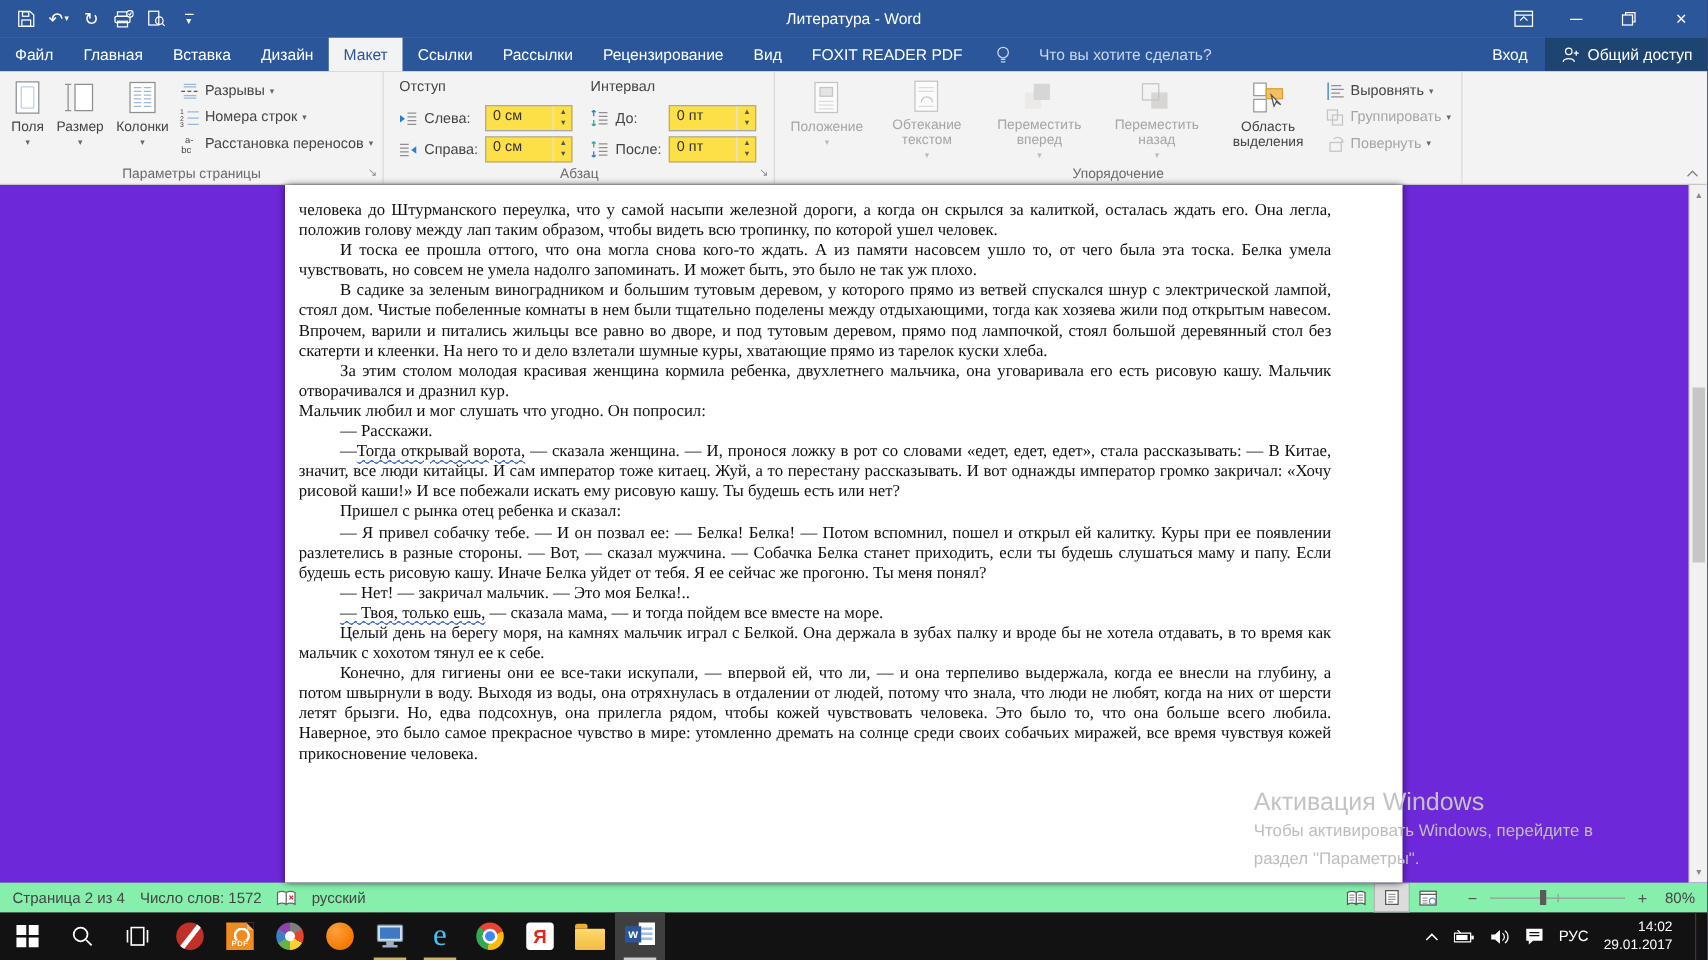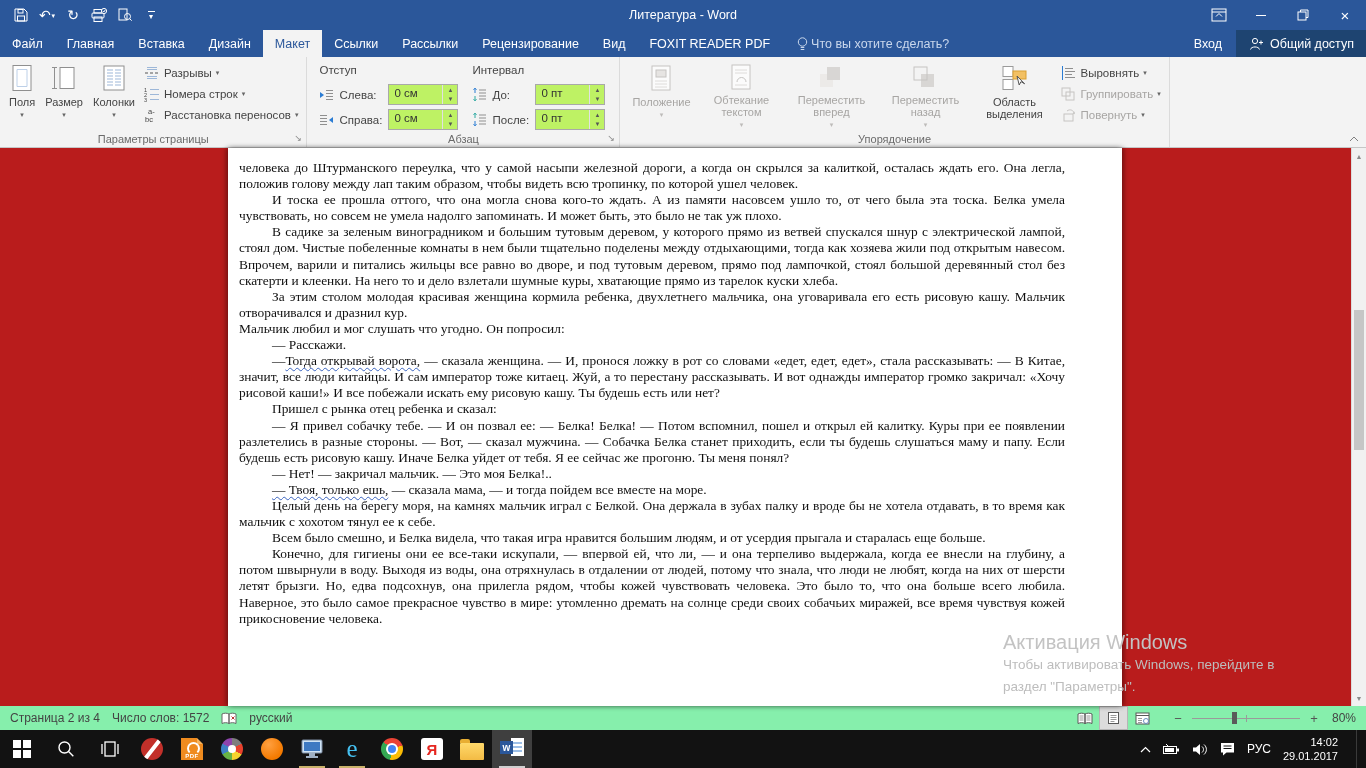--- a/index.html
+++ b/index.html
@@ -16,21 +16,21 @@
   .qat-custom .bar{width:7px;height:1px;background:#fff;margin-bottom:2px;}
   .wtitle{position:absolute;left:0;right:0;text-align:center;font-size:12.5px;color:#fff;}
   .winctl{margin-left:auto;display:flex;height:30px;z-index:2;}
   .wbtn{width:42px;height:30px;display:flex;align-items:center;justify-content:center;font-size:15px;color:#fff;}
   .minbar{width:10px;height:1px;background:#fff;display:block;}
 
   
   .tabrow{height:27px;background:#2b579a;display:flex;align-items:stretch;color:#fff;font-size:12.5px;}
   .tab{padding:0 12px;display:flex;align-items:center;white-space:nowrap;}
   .tab.active{background:#f3f3f3;color:#2b579a;}
-  .tellme{display:flex;align-items:center;gap:2px;color:#c9d7ec;padding:0 14px;white-space:nowrap;justify-content:flex-end;}
+  .tellme{display:flex;align-items:center;gap:22px;color:#c9d7ec;padding:0 14px;white-space:nowrap;justify-content:flex-end;}
   .tabspacer{flex:1;}
   .signin{display:flex;align-items:center;padding:0 14px;white-space:nowrap;}
   .share{background:#1e4471;display:flex;align-items:center;gap:6px;padding:0 12px;white-space:nowrap;}
 
   
   .ribbon{height:91px;background:#f3f3f3;border-bottom:1px solid #c6c6c6;display:flex;position:relative;box-sizing:border-box;color:#444;}
   .rgroup{position:relative;display:flex;box-sizing:border-box;border-right:1px solid #dbdbdb;padding:3px 4px 16px 4px;}
   .glabel{position:absolute;left:0;right:0;bottom:2px;text-align:center;font-size:11px;color:#6a6a6a;white-space:nowrap;}
   .launcher{position:absolute;right:2px;bottom:2px;width:13px;height:13px;color:#8a8a8a;font-size:9px;line-height:13px;text-align:center;border-left:1px solid transparent;}
   .bigbtn{display:flex;flex-direction:column;align-items:center;justify-content:flex-start;padding:3px 5px 0 5px;font-size:11px;line-height:12px;text-align:center;color:#444;}
@@ -42,28 +42,28 @@
   .smallbtn{display:flex;align-items:center;gap:4px;font-size:11.5px;color:#444;white-space:nowrap;}
   .smallbtn .car{font-size:7px;color:#666;}
   .smallbtn.disabled{color:#a7a5a3;}
 
   .pcolwrap{display:flex;padding:2px 2px 0 2px;}
   .pcol{display:flex;flex-direction:column;padding:0 8px 0 6px;}
   .pcol .phead{font-size:11.5px;color:#444;margin:2px 0 4px 0;}
   .prow{display:flex;align-items:center;gap:5px;margin-top:4px;font-size:11.5px;color:#444;white-space:nowrap;}
   .prow .plab{min-width:44px;}
   .pcol.c2 .plab{min-width:38px;}
-  .spinbox{display:flex;width:70px;height:21px;border:1px solid #a9a9a9;background:#bef264;box-sizing:border-box;}
+  .spinbox{display:flex;width:70px;height:21px;border:1px solid #a9a9a9;background:#fde047;box-sizing:border-box;}
   .spinval{flex:1;padding:2px 0 0 5px;font-size:11.5px;color:#333;}
   .spinarr{width:14px;border-left:1px solid #e1e1e1;display:flex;flex-direction:column;}
   .spinarr span{flex:1;font-size:6px;line-height:6px;display:flex;align-items:center;justify-content:center;color:#555;}
   .ribcollapse{position:absolute;right:7px;bottom:5px;color:#808080;}
 
   
-  .docarea{height:558px;position:relative;background:#b91c1c;}
+  .docarea{height:558px;position:relative;background:#6d28d9;}
   .page{position:absolute;left:228px;top:0;width:894px;height:558px;background:#fff;box-shadow:2px 0 5px rgba(0,0,0,.35),-2px 0 5px rgba(0,0,0,.35);}
   .doctext{position:absolute;left:11px;top:12px;width:826px;font-family:"Liberation Serif",serif;font-size:13.4px;line-height:16.1px;color:#101010;text-align:justify;}
   .doctext p{margin:0;}
   .doctext p.ind{text-indent:33px;}
   .wavy{text-decoration:underline;text-decoration-style:wavy;text-decoration-color:#3a64c0;text-decoration-thickness:1px;text-underline-offset:2px;}
   .watermark{position:absolute;left:1003px;top:482px;pointer-events:none;color:#bdbdbd;}
   .wm-title{font-size:20px;line-height:24px;color:#c3c3c3;}
   .wm-line{font-size:13.5px;line-height:22px;color:#bdbdbd;}
   .vscroll{position:absolute;right:0;top:0;width:15px;height:558px;background:#f1f1f1;border-left:1px solid #dcdcdc;box-sizing:border-box;}
   .vs-up{position:absolute;top:1px;left:0;right:0;height:14px;display:flex;align-items:center;justify-content:center;color:#8a8a8a;font-size:7px;}
@@ -468,21 +468,20 @@
           <p class="ind"><span>В садике за зеленым виноградником и большим тутовым деревом, у которого прямо из ветвей спускался шнур с электрической лампой, стоял дом. Чистые побеленные комнаты в нем были тщательно поделены между отдыхающими, тогда как хозяева жили под открытым навесом. Впрочем, варили и питались жильцы все равно во дворе, и под тутовым деревом, прямо под лампочкой, стоял большой деревянный стол без скатерти и клеенки. На него то и дело взлетали шумные куры, хватающие прямо из тарелок куски хлеба.</span></p>
           <p class="ind"><span>За этим столом молодая красивая женщина кормила ребенка, двухлетнего мальчика, она уговаривала его есть рисовую кашу. Мальчик отворачивался и дразнил кур.</span></p>
           <p class=""><span>Мальчик любил и мог слушать что угодно. Он попросил:</span></p>
           <p class="ind"><span>— Расскажи.</span></p>
           <p class="ind"><span>—</span><span class="wavy">Тогда открывай ворота,</span><span> — сказала женщина. — И, пронося ложку в рот со словами «едет, едет, едет», стала рассказывать: — В Китае, значит, все люди китайцы. И сам император тоже китаец. Жуй, а то перестану рассказывать. И вот однажды император громко закричал: «Хочу рисовой каши!» И все побежали искать ему рисовую кашу. Ты будешь есть или нет?</span></p>
           <p class="ind"><span>Пришел с рынка отец ребенка и сказал:</span></p>
           <p class="ind"><span>— Я привел собачку тебе. — И он позвал ее: — Белка! Белка! — Потом вспомнил, пошел и открыл ей калитку. Куры при ее появлении разлетелись в разные стороны. — Вот, — сказал мужчина. — Собачка Белка станет приходить, если ты будешь слушаться маму и папу. Если будешь есть рисовую кашу. Иначе Белка уйдет от тебя. Я ее сейчас же прогоню. Ты меня понял?</span></p>
           <p class="ind"><span>— Нет! — закричал мальчик. — Это моя Белка!..</span></p>
           <p class="ind"><span class="wavy">— Твоя, только ешь,</span><span> — сказала мама, — и тогда пойдем все вместе на море.</span></p>
           <p class="ind"><span>Целый день на берегу моря, на камнях мальчик играл с Белкой. Она держала в зубах палку и вроде бы не хотела отдавать, в то время как мальчик с хохотом тянул ее к себе.</span></p>
-          <p class="ind"><span>Всем было смешно, и Белка видела, что такая игра нравится большим людям, и от усердия прыгала и старалась еще больше.</span></p>
           <p class="ind"><span>Конечно, для гигиены они ее все-таки искупали, — впервой ей, что ли, — и она терпеливо выдержала, когда ее внесли на глубину, а потом швырнули в воду. Выходя из воды, она отряхнулась в отдалении от людей, потому что знала, что люди не любят, когда на них от шерсти летят брызги. Но, едва подсохнув, она прилегла рядом, чтобы кожей чувствовать человека. Это было то, что она больше всего любила. Наверное, это было самое прекрасное чувство в мире: утомленно дремать на солнце среди своих собачьих миражей, все время чувствуя кожей прикосновение человека.</span></p>
         </div>
     </div>
     <div class="watermark">
       <div class="wm-title">Активация Windows</div>
       <div class="wm-line">Чтобы активировать Windows, перейдите в</div>
       <div class="wm-line">раздел "Параметры".</div>
     </div>
     <div class="vscroll">
       <span class="vs-up">▲</span>

